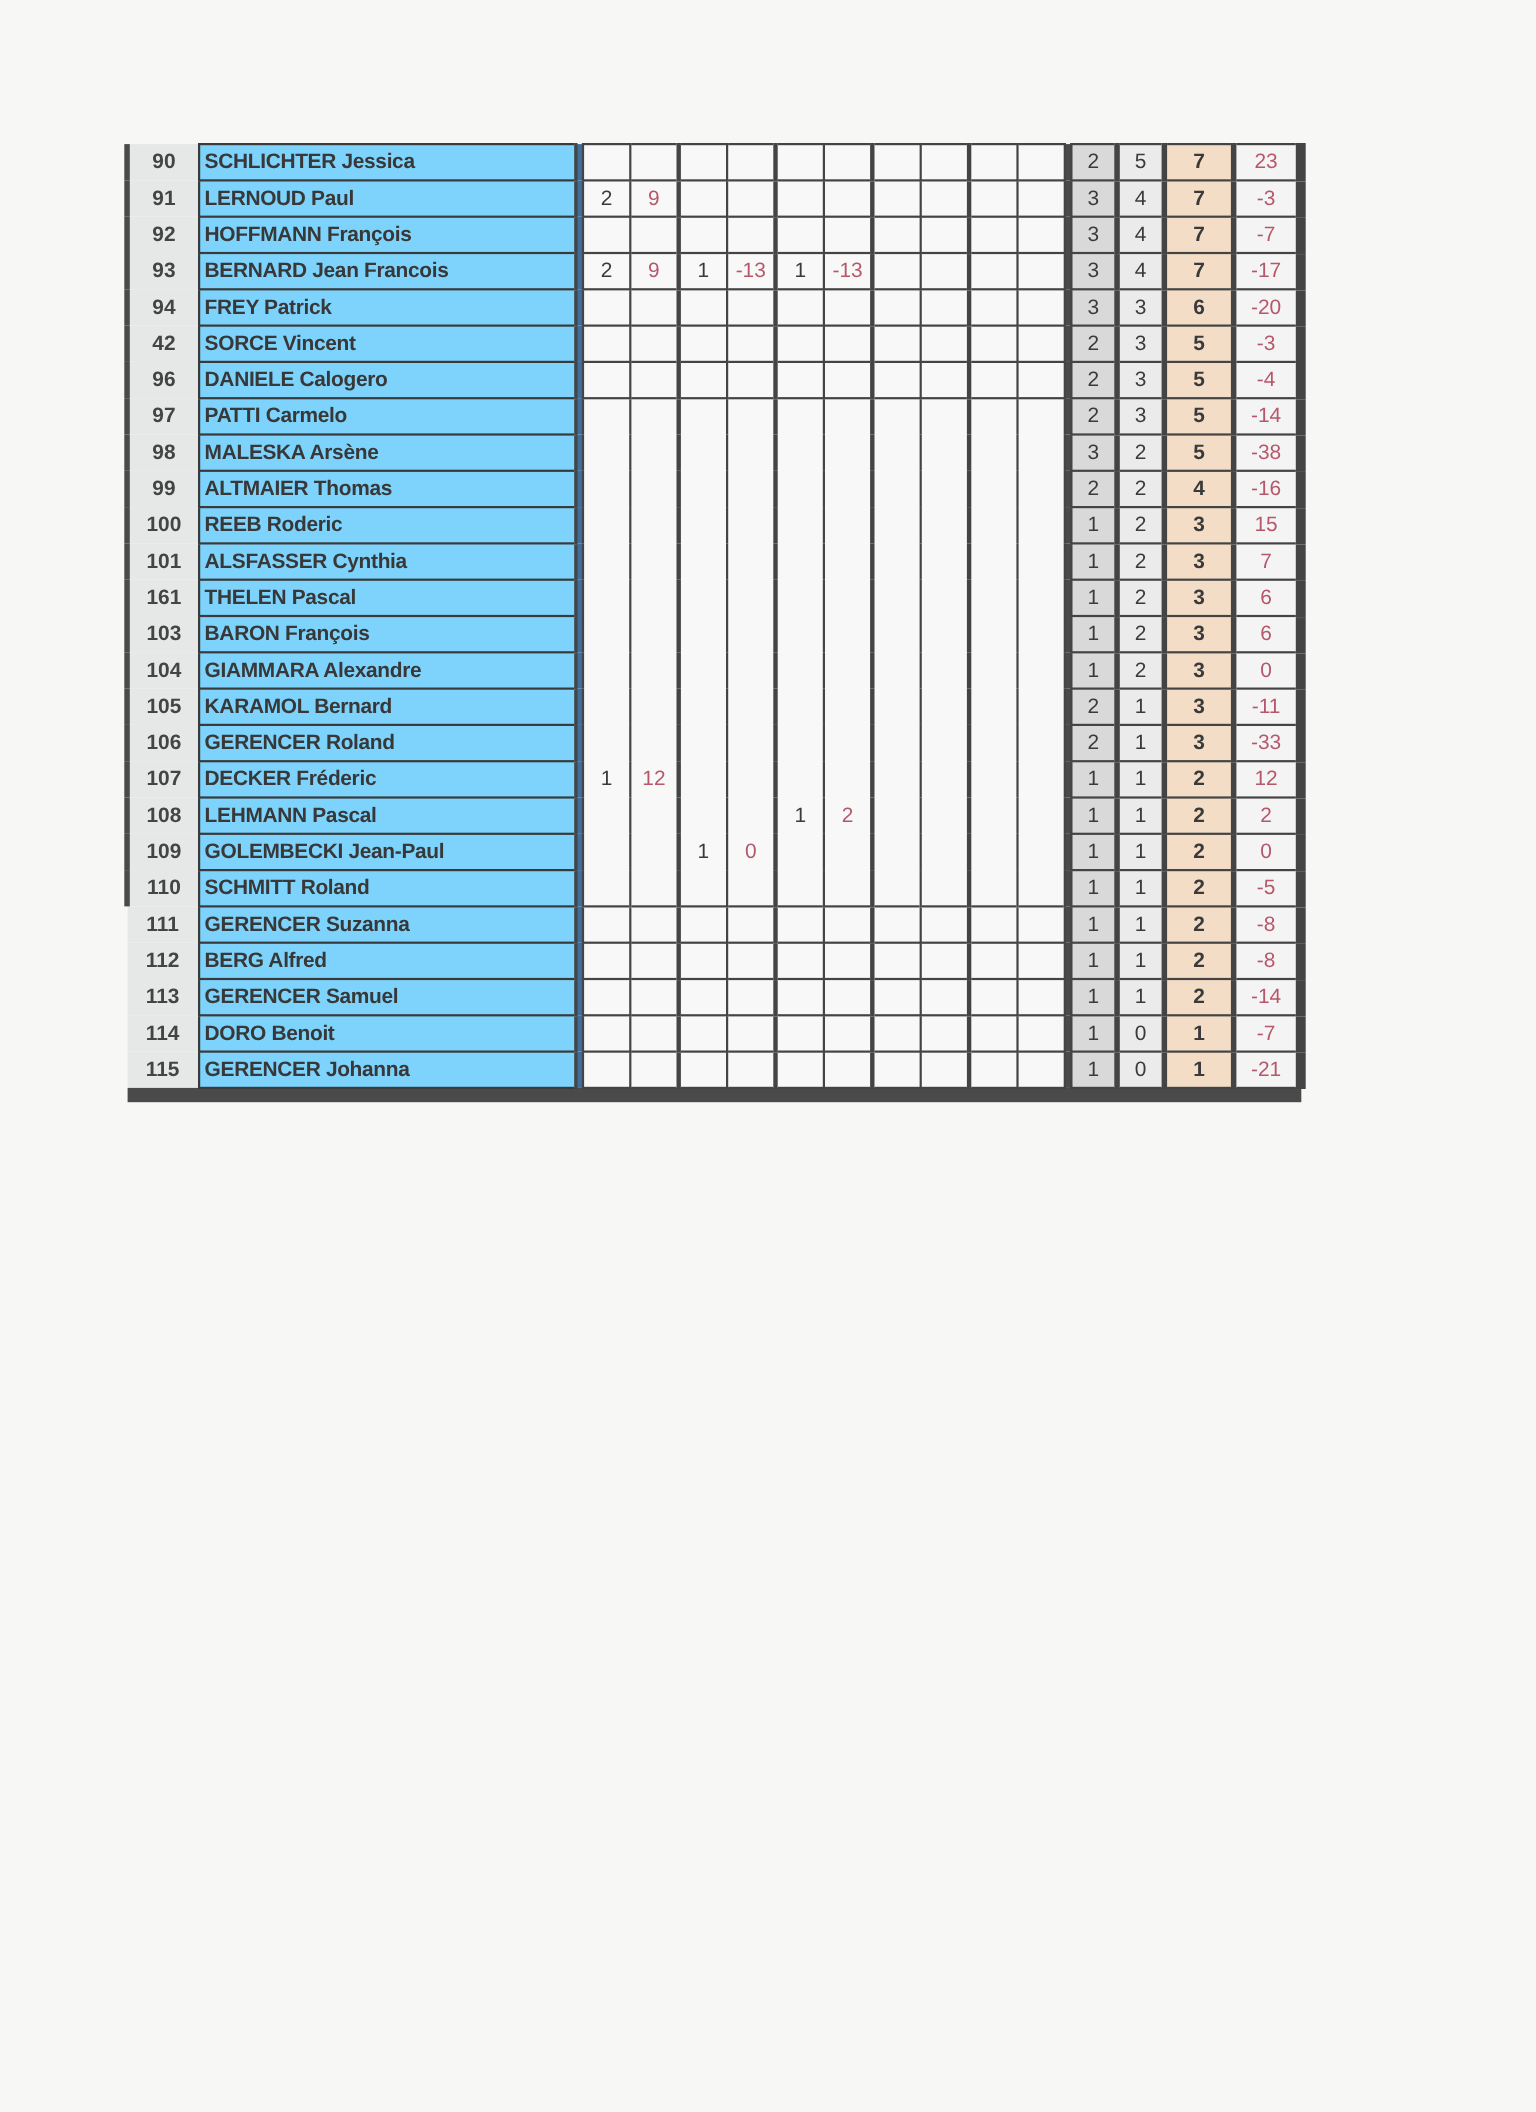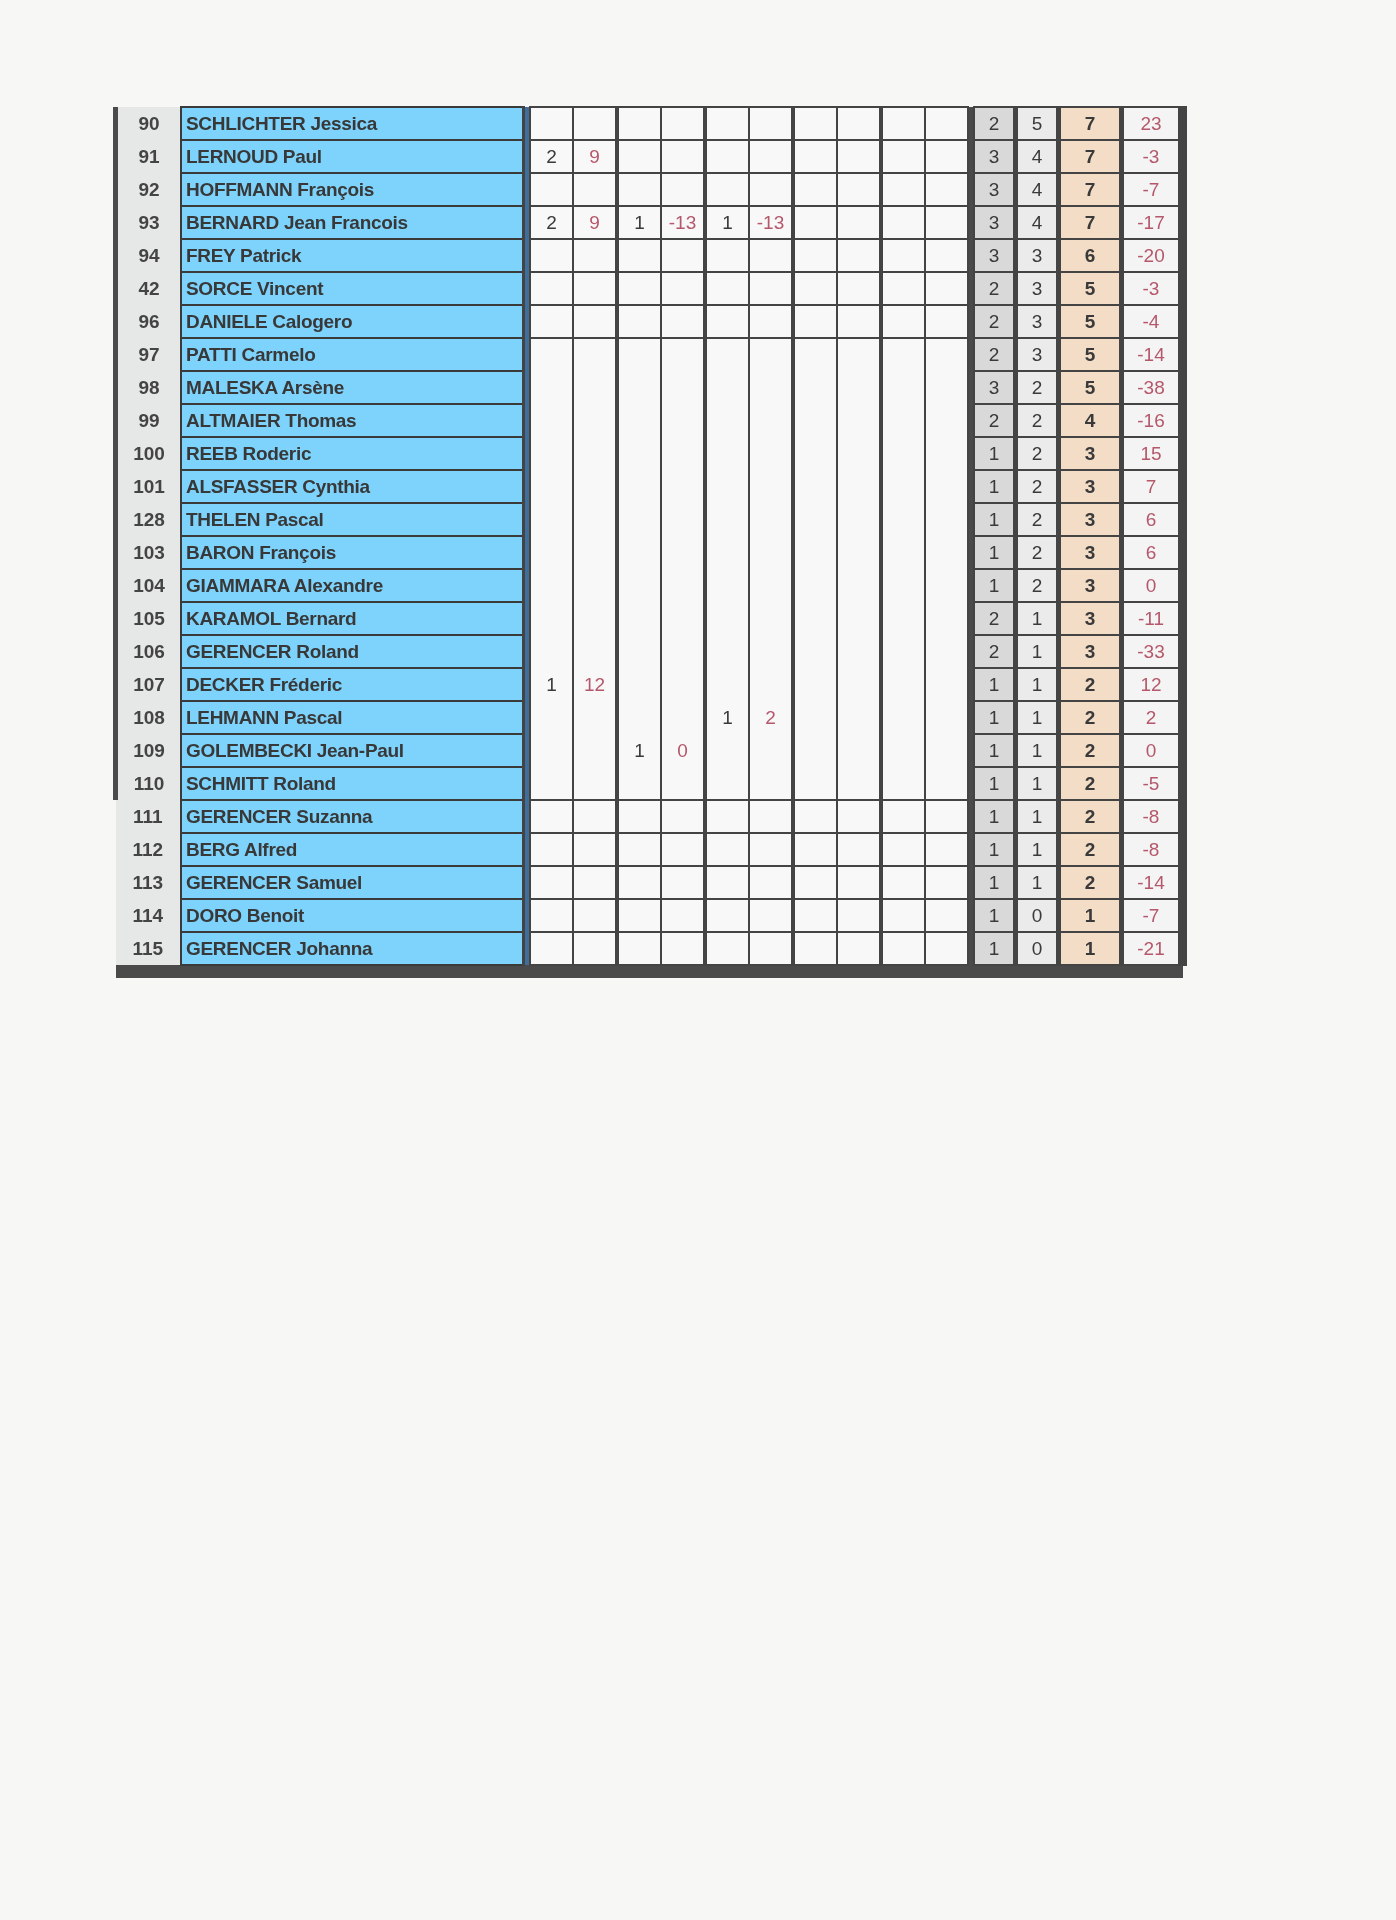--- a/index.html
+++ b/index.html
@@ -1,18 +1,18 @@
 <!DOCTYPE html>
 <html><head>
 <meta charset="utf-8">
 <style>
   html, body { margin:0; padding:0; }
   body { width:1396px; height:1920px; background:#f7f7f6; position:relative; overflow:hidden;
          font-family:"Liberation Sans", sans-serif; }
-  .sheet { position:absolute; left:113px; top:106px; }
+  .sheet { position:absolute; left:113px; top:130px; }
   table { border-collapse:collapse; table-layout:fixed; }
   td { height:31px; padding:0; text-align:center; vertical-align:middle; font-size:19px; color:#3a3a3a; }
   td.rank { width:62px; background:#e6e8e8; font-weight:bold; color:#444; font-size:19px; border-left:5px solid #4a4a4a; }
   td.rank.last { border-left:none; }
   td.name { width:336px; background:#7dd3fc; text-align:left; padding-left:4px; font-weight:bold; color:#383838;
             font-size:19px; border:2px solid #3a3a3a; letter-spacing:-0.3px; }
   td.sep { width:4px; background:#3e6f9c; border-left:3px solid #444; }
   td.sc { width:41px; background:#f8f8f8; border-left:2px solid #444; border-right:2px solid #444;
           border-top:2px solid #444; border-bottom:2px solid #444; }
   td.sc.thick { border-left:4px solid #444; }
@@ -265,21 +265,21 @@
           <td class="sc red merged"></td>
           <td class="sc thick merged"></td>
           <td class="sc red merged"></td>
           <td class="gap"></td>
           <td class="g1">1</td>
           <td class="g2">2</td>
           <td class="pk">3</td>
           <td class="val">7</td>
         </tr>
         <tr>
-          <td class="rank">128</td>
+          <td class="rank">161</td>
           <td class="name">THELEN Pascal</td>
           <td class="sep"></td>
           <td class="sc merged"></td>
           <td class="sc red merged"></td>
           <td class="sc thick merged"></td>
           <td class="sc red merged"></td>
           <td class="sc thick merged"></td>
           <td class="sc red merged"></td>
           <td class="sc thick merged"></td>
           <td class="sc red merged"></td>

